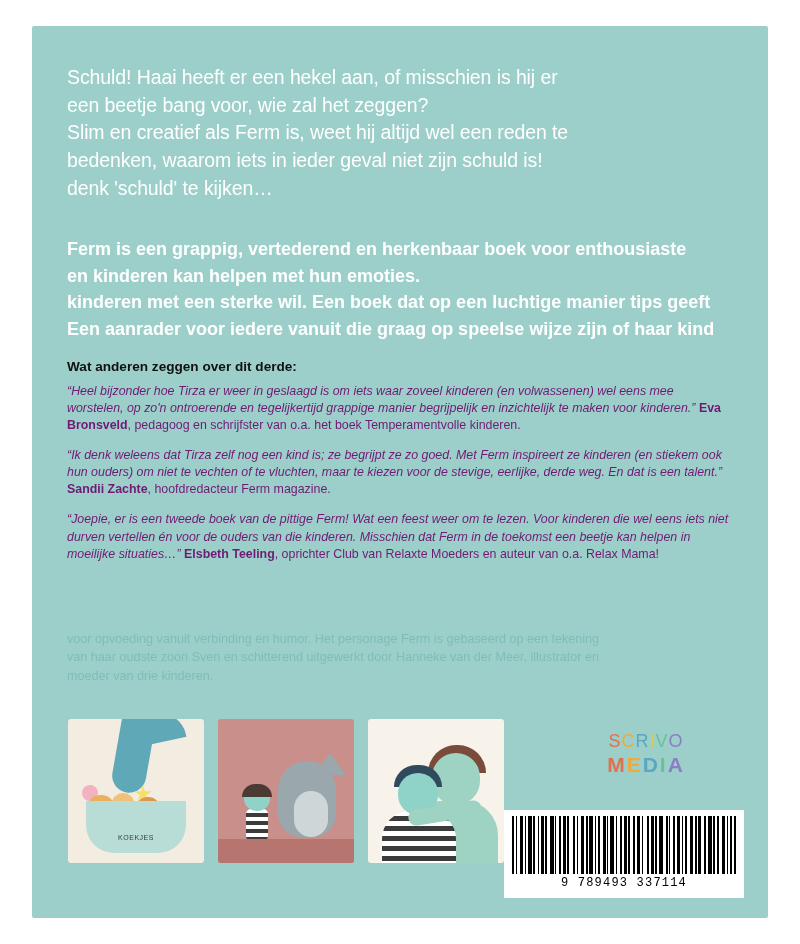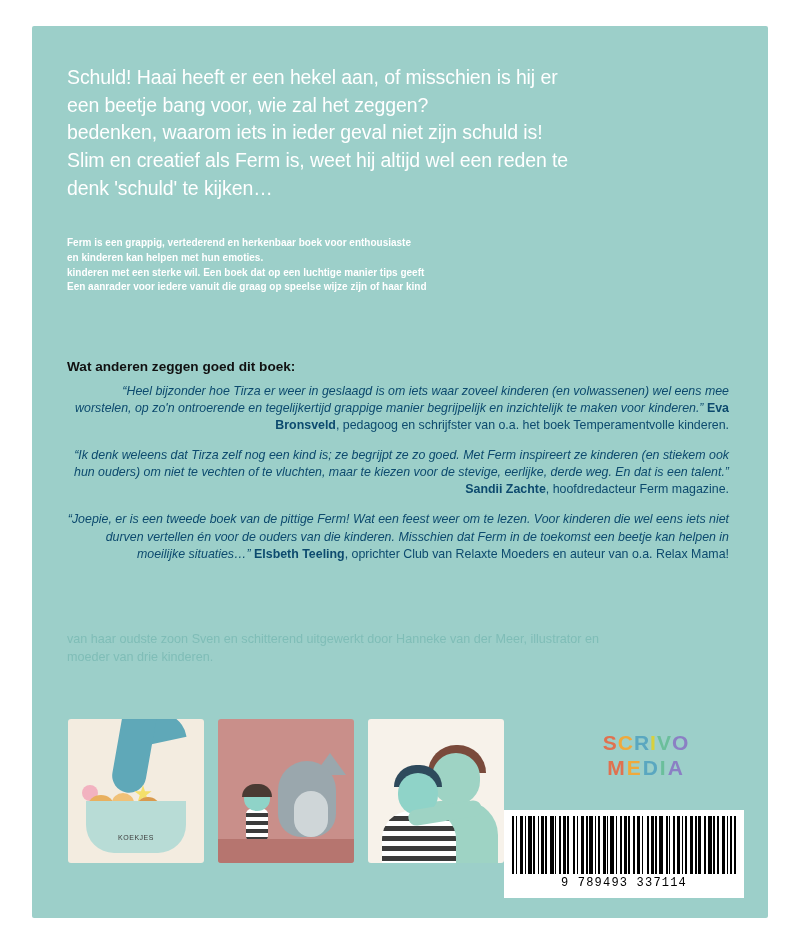--- a/index.html
+++ b/index.html
@@ -35,21 +35,21 @@
     letter-spacing: -0.1px;
   }
   .blurb p { margin: 0; }
 
   .pitch {
     position: absolute;
     left: 35px;
     top: 210px;
     width: 668px;
     color: #ffffff;
-    font-size: 10px;
+    font-size: 18px;
     font-weight: bold;
     line-height: 1.48;
   }
   .pitch p { margin: 0; }
 
   .reviews {
     position: absolute;
     left: 35px;
     top: 332px;
     width: 662px;
@@ -59,22 +59,21 @@
   }
   .reviews-heading {
     font-weight: bold;
     font-size: 13.6px;
     margin: 0 0 6px 0;
     color: #111;
   }
   .quote {
     margin: 0 0 13px 0;
     font-style: italic;
-    color: #0c4a6e;
-    text-align: right;
+    color: #701a75;
   }
   .quote .attrib {
     font-style: normal;
   }
   .quote .attrib b { font-weight: bold; }
 
   .bio {
     position: absolute;
     left: 35px;
     top: 604px;
@@ -285,23 +284,23 @@
 
   .publisher {
     position: absolute;
     right: 62px;
     top: 706px;
     width: 120px;
     text-align: center;
     line-height: 1;
   }
   .publisher .line1 {
-    font-size: 21px;
+    font-size: 18px;
     letter-spacing: 1px;
-    font-weight: bold;
+    font-weight: normal;
   }
   .publisher .line2 {
     font-size: 21px;
     letter-spacing: 2px;
     font-weight: bold;
     margin-top: 4px;
   }
   .publisher .l-S { color: #e0714f; }
   .publisher .l-C { color: #f0a93b; }
   .publisher .l-R { color: #5aa7c0; }
@@ -346,49 +345,50 @@
   }
 </style>
 </head>
 <body>
 
 <div id="book-back-cover">
 
   <div class="blurb">
     <p>Schuld! Haai heeft er een hekel aan, of misschien is hij er</p>
     <p>een beetje bang voor, wie zal het zeggen?</p>
+    <p>Slim en creatief als Ferm is, weet hij altijd wel een reden te</p>
     <p>bedenken, waarom iets in ieder geval niet zijn schuld is!</p>
-    <p>Slim en creatief als Ferm is, weet hij altijd wel een reden te</p>
     <p>denk 'schuld' te kijken…</p>
   </div>
 
   <div class="pitch">
     <p>Ferm is een grappig, vertederend en herkenbaar boek voor enthousiaste</p>
     <p>en kinderen kan helpen met hun emoties.</p>
     <p>kinderen met een sterke wil. Een boek dat op een luchtige manier tips geeft</p>
     <p>Een aanrader voor iedere vanuit die graag op speelse wijze zijn of haar kind</p>
   </div>
 
   <div class="reviews">
-    <p class="reviews-heading">Wat anderen zeggen goed dit boek:</p>
+    <p class="reviews-heading">Wat anderen zeggen over dit derde:</p>
 
     <p class="quote">
       <span>“Heel bijzonder hoe Tirza er weer in geslaagd is om iets waar zoveel kinderen (en volwassenen) wel eens mee worstelen, op zo'n ontroerende en tegelijkertijd grappige manier begrijpelijk en inzichtelijk te maken voor kinderen.” </span><span class="attrib"><b>Eva Bronsveld</b><span>, pedagoog en schrijfster van o.a. het boek Temperamentvolle kinderen.</span></span>
     </p>
 
     <p class="quote">
       <span>“Ik denk weleens dat Tirza zelf nog een kind is; ze begrijpt ze zo goed. Met Ferm inspireert ze kinderen (en stiekem ook hun ouders) om niet te vechten of te vluchten, maar te kiezen voor de stevige, eerlijke, derde weg. En dat is een talent.” </span><span class="attrib"><b>Sandii Zachte</b><span>, hoofdredacteur Ferm magazine.</span></span>
     </p>
 
     <p class="quote">
       <span>“Joepie, er is een tweede boek van de pittige Ferm! Wat een feest weer om te lezen. Voor kinderen die wel eens iets niet durven vertellen én voor de ouders van die kinderen. Misschien dat Ferm in de toekomst een beetje kan helpen in moeilijke situaties…” </span><span class="attrib"><b>Elsbeth Teeling</b><span>, oprichter Club van Relaxte Moeders en auteur van o.a. Relax Mama!</span></span>
     </p>
   </div>
 
   <div class="bio">
+    <p>voor opvoeding vanuit verbinding en humor. Het personage Ferm is gebaseerd op een tekening</p>
     <p>van haar oudste zoon Sven en schitterend uitgewerkt door Hanneke van der Meer, illustrator en</p>
     <p>moeder van drie kinderen.</p>
   </div>
 
   <div class="thumbs">
 
     <div class="thumb thumb-1">
       <div class="t1-stream2"></div>
       <div class="t1-stream"></div>
       <div class="cookie c6"></div>

